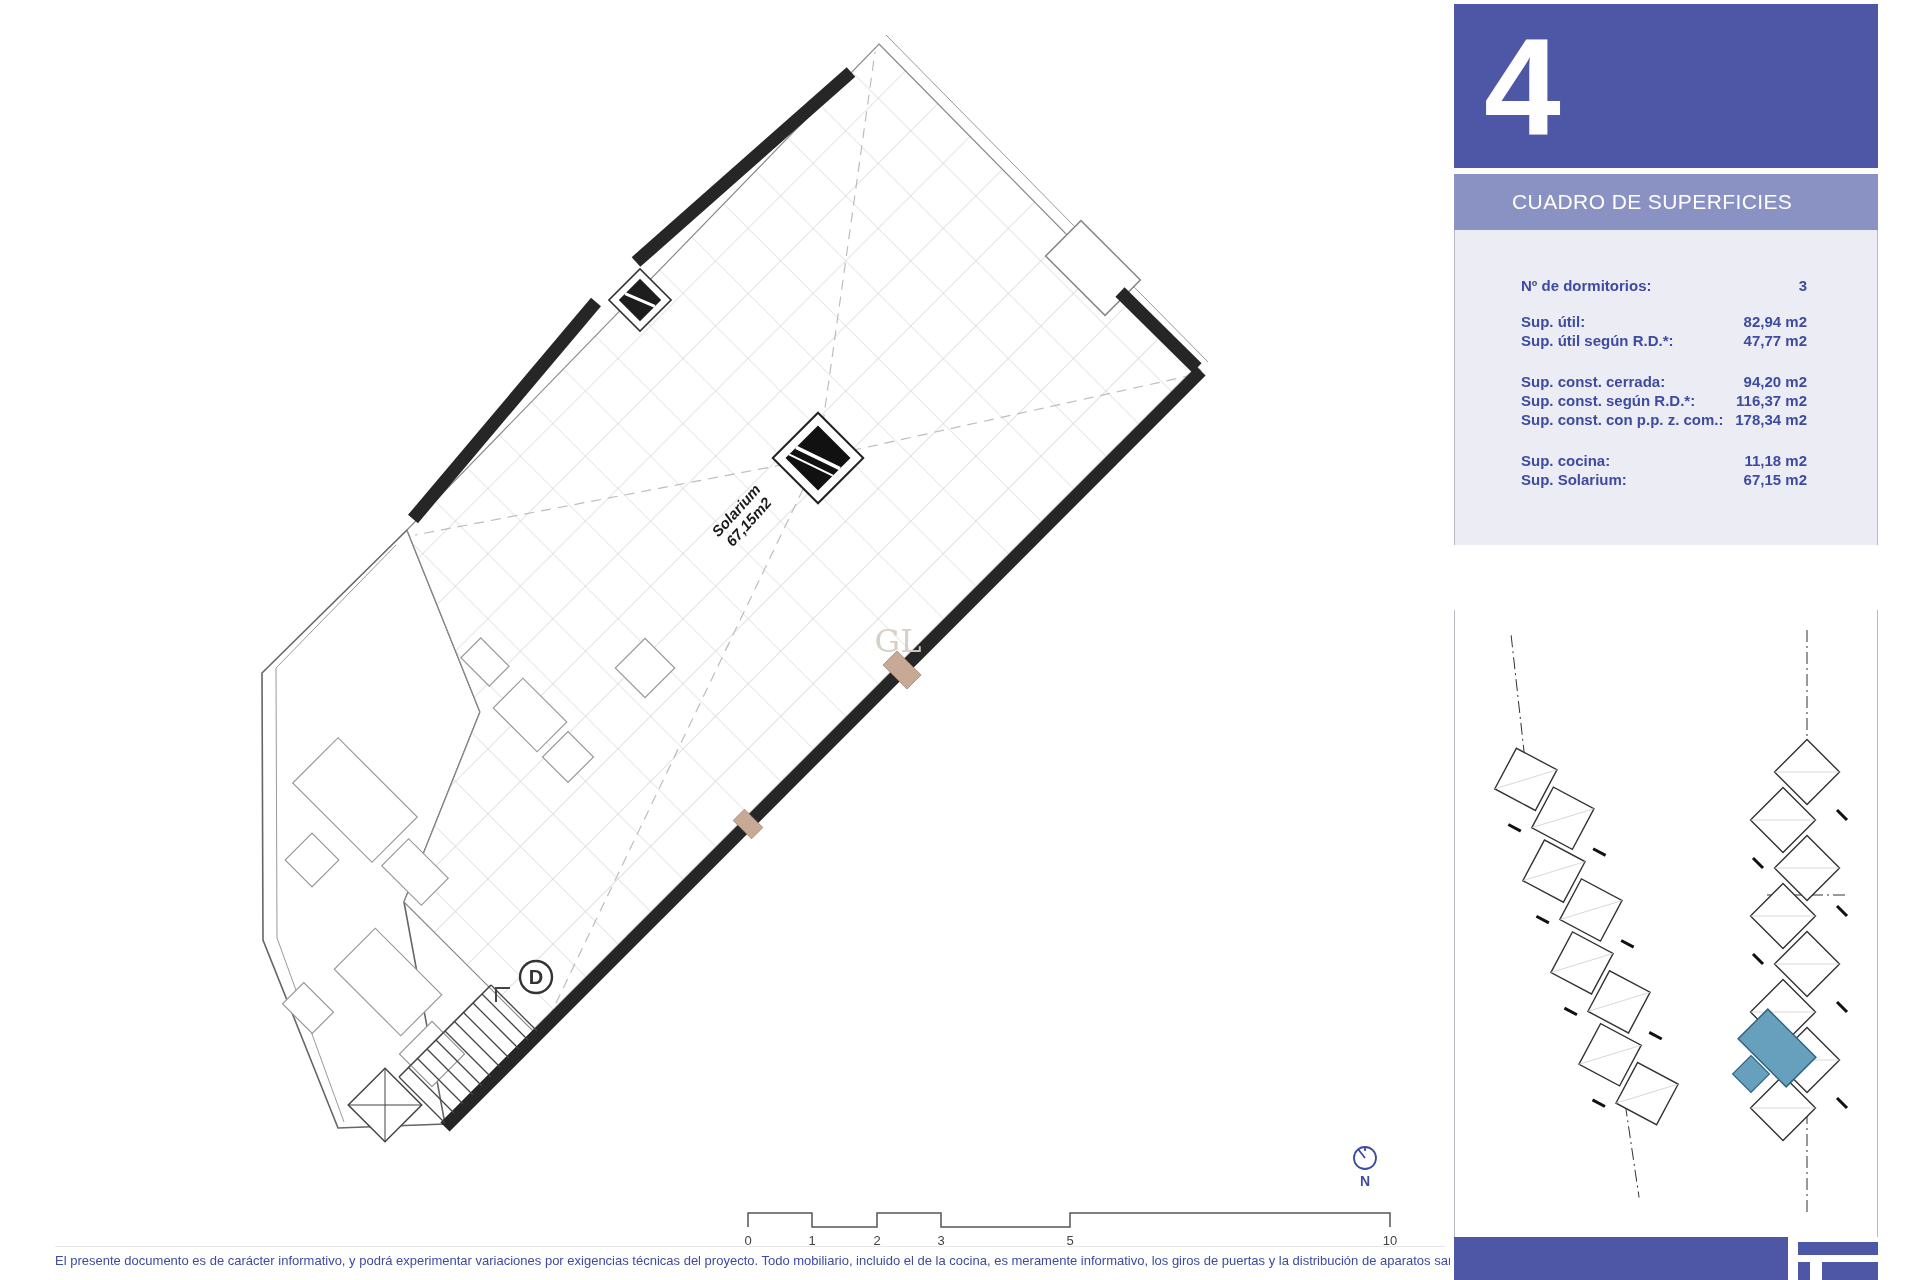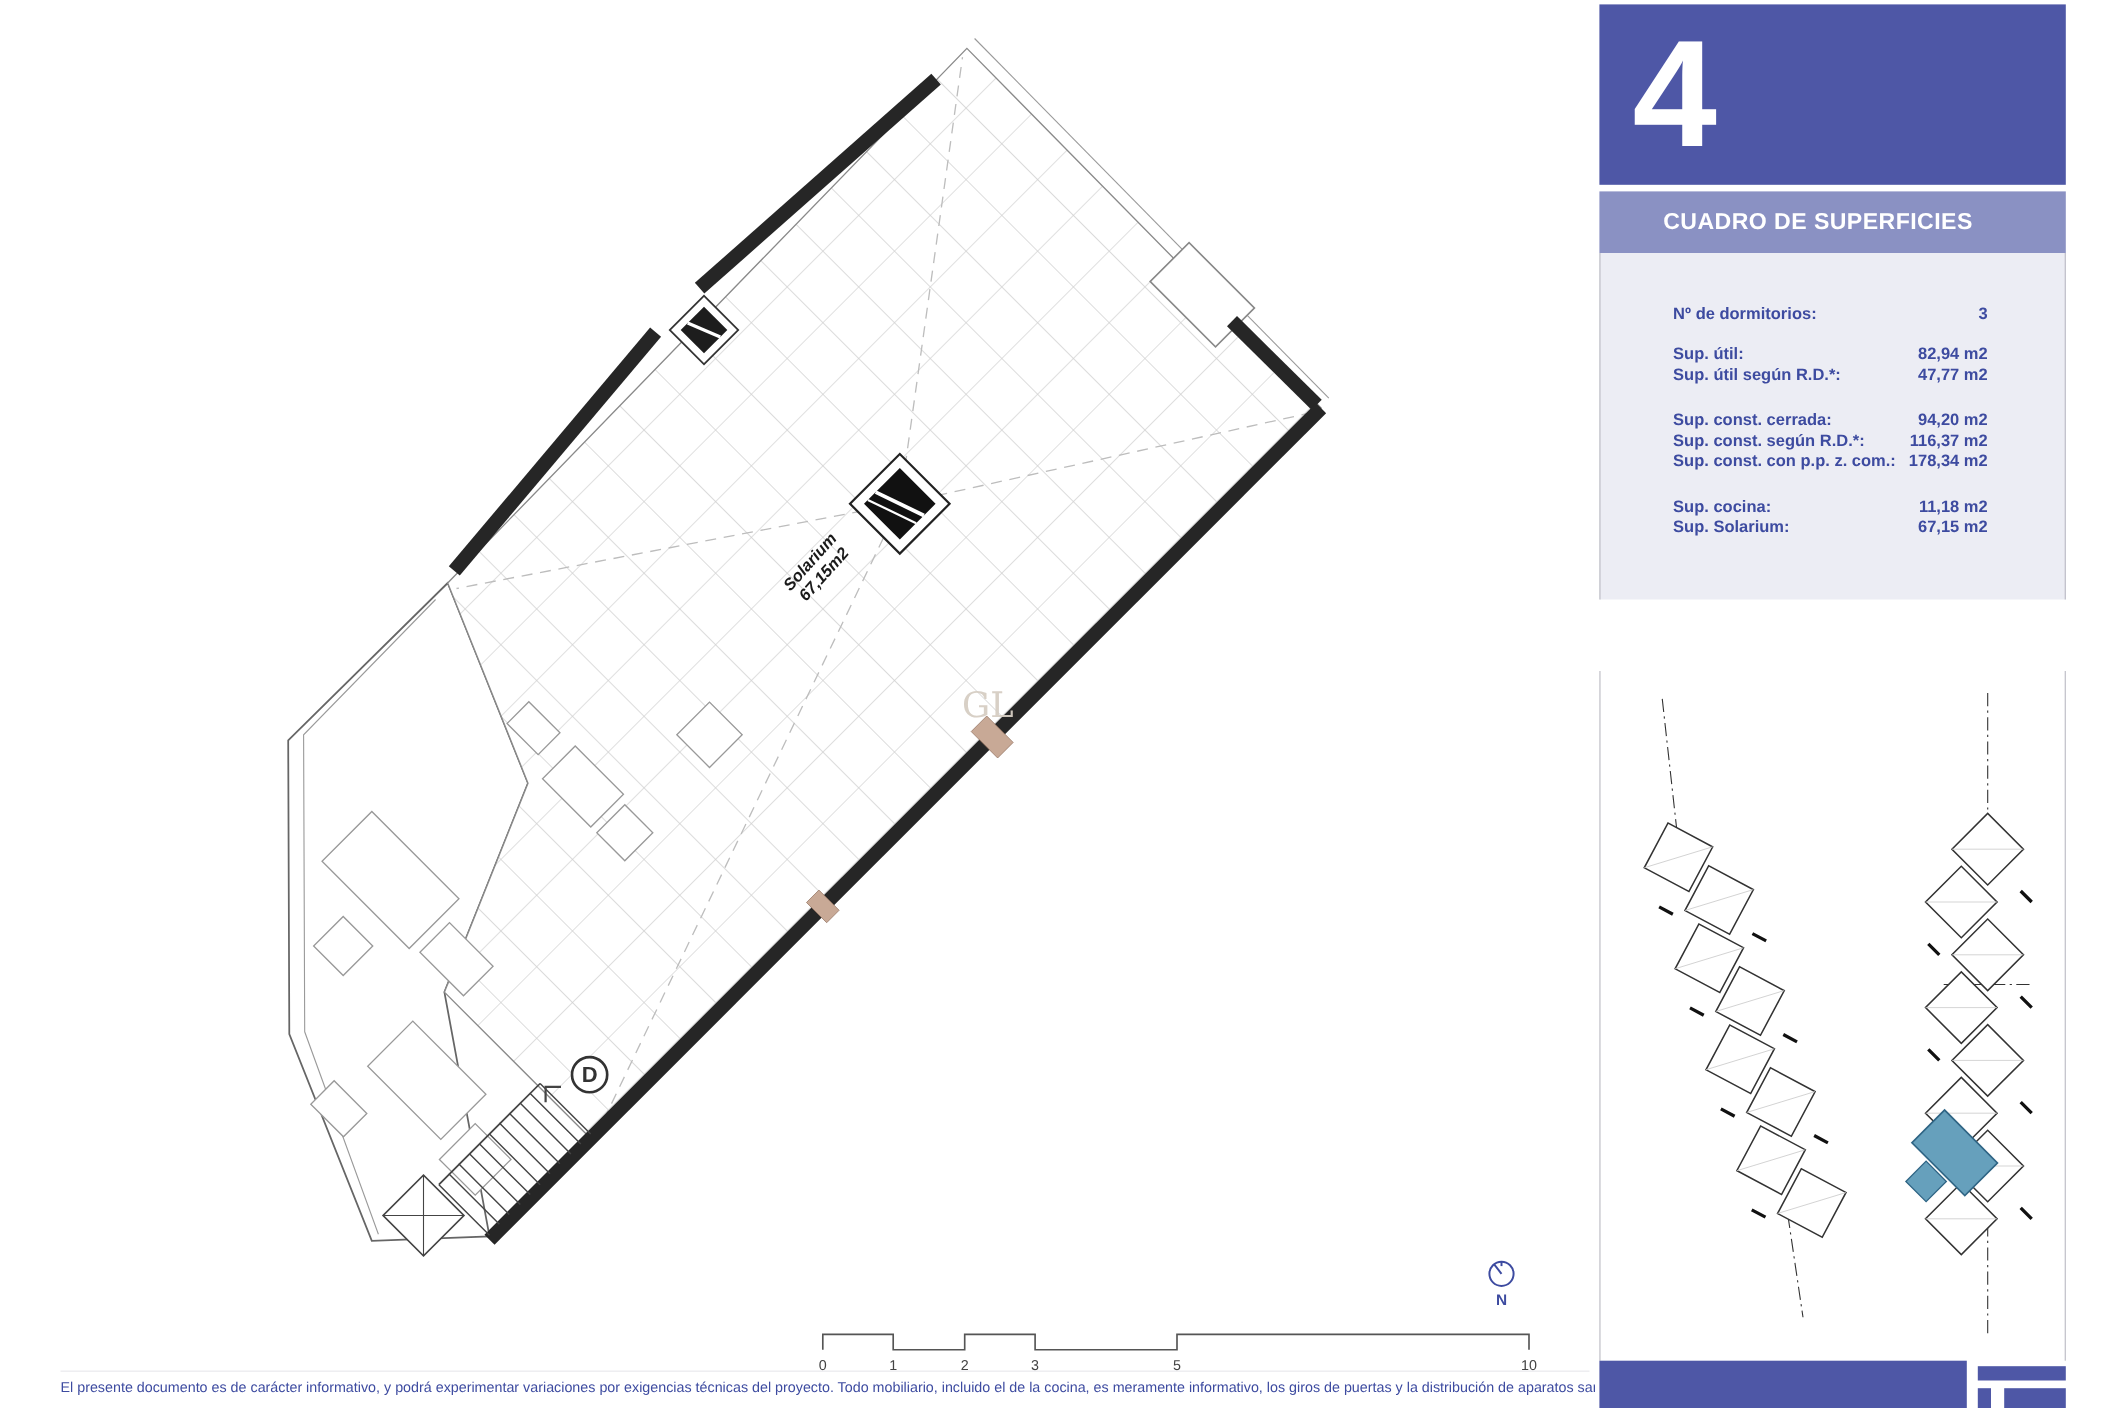--- a/index.html
+++ b/index.html
@@ -5,21 +5,21 @@
   html,body{margin:0;padding:0;background:#ffffff;}
   #page{position:relative;width:1920px;height:1280px;background:#ffffff;overflow:hidden;
         font-family:"Liberation Sans", sans-serif;}
   
   #plan-svg{position:absolute;left:0;top:0;}
   
   #sidebar{position:absolute;left:1454px;top:0;width:424px;height:1280px;}
   .hdr-box{position:absolute;left:0;top:4px;width:424px;height:164px;display:flex;align-items:center;}
   .hdr-num{font-size:138px;font-weight:bold;color:#ffffff;line-height:150px;padding-left:30px;width:100px;}
   .hdr-lines{padding-left:28px;color:#ffffff;font-weight:bold;font-size:26px;line-height:32px;letter-spacing:.3px;}
-  .band{position:absolute;left:0;width:424px;color:#ffffff;font-weight:bold;font-size:21px;
+  .band{position:absolute;left:0;width:424px;color:#ffffff;font-weight:normal;font-size:21px;
         letter-spacing:.4px;display:flex;align-items:center;padding-left:58px;box-sizing:border-box;}
   #band-cuadro{top:174px;height:56px;}
   #band-local{top:553px;height:57px;}
   #surf-panel{position:absolute;left:0;top:230px;width:424px;height:315px;box-sizing:border-box;
       border-left:1px solid #b9b9c2;border-right:1px solid #b9b9c2;}
   .srow{display:flex;justify-content:space-between;height:19px;line-height:19px;
         margin:0 70px 0 66px;font-size:15px;font-weight:bold;}
   .srow .v{text-align:right;}
   #loc-panel{position:absolute;left:0;top:610px;width:424px;height:627px;box-sizing:border-box;
       border-left:1px solid #b9b9c2;border-right:1px solid #b9b9c2;background:#ffffff;}

